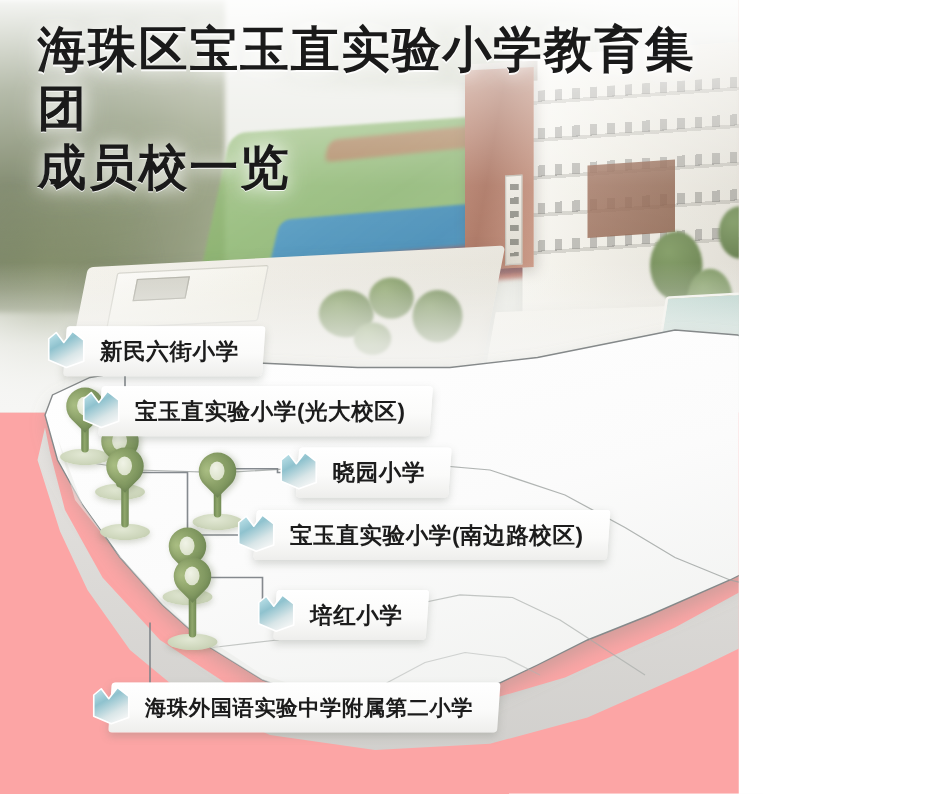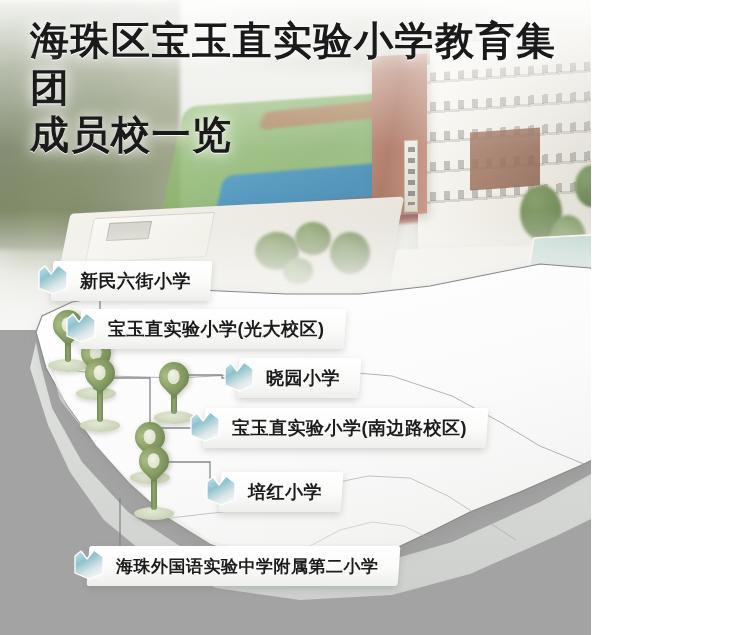--- a/index.html
+++ b/index.html
@@ -7,21 +7,21 @@
     width: 740px; height: 635px;
     overflow: hidden;
     font-family: "Liberation Sans", "DejaVu Sans", sans-serif;
     background: #ffffff;
   }
 
   #stage {
     position: relative;
     width: 591px; height: 635px;
     overflow: hidden;
-    background: #a3a3a3;
+    background: #fca5a5;
   }
 
   
   .photo {
     position: absolute;
     left: 0; top: 0;
     width: 740px; height: 330px;
     overflow: hidden;
     background: #e9eae4;
   }

